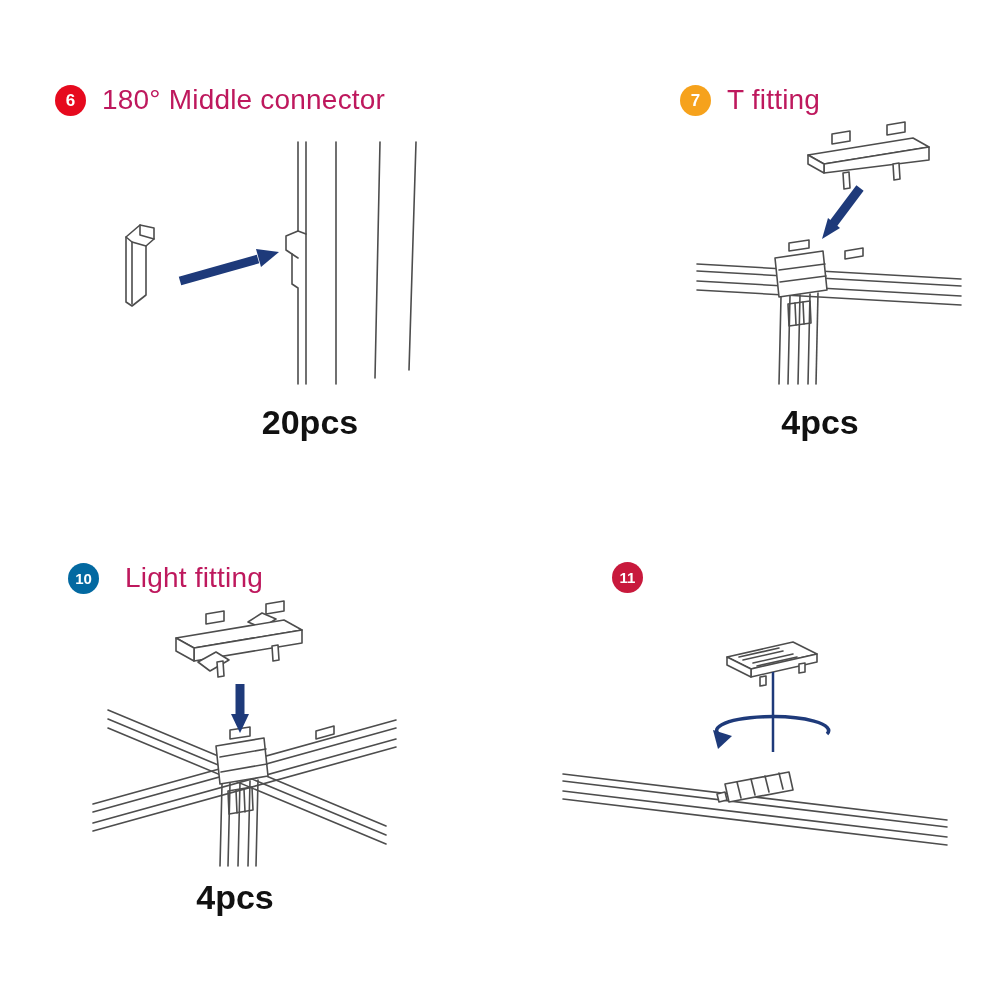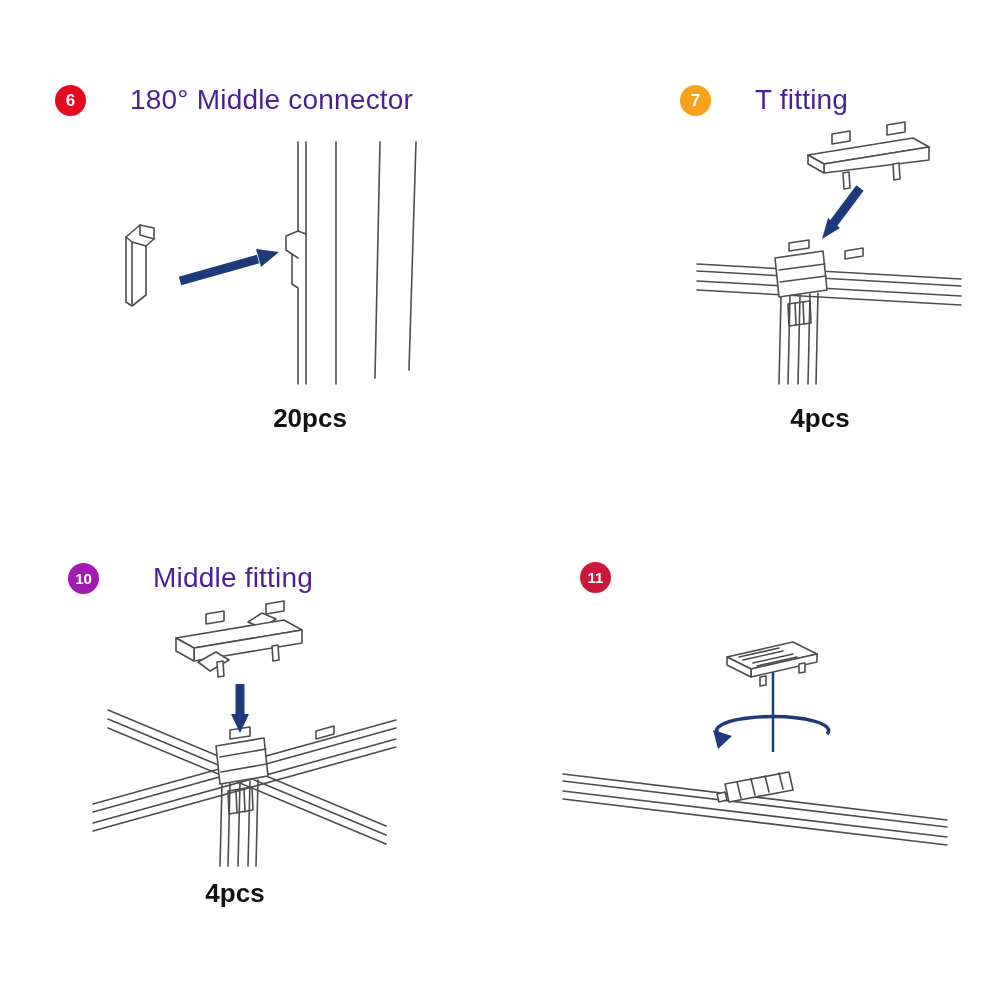--- a/index.html
+++ b/index.html
@@ -3,22 +3,22 @@
 <meta charset="utf-8">
 <style>
   html,body{margin:0;padding:0;background:#fff;}
   #page{position:relative;width:1000px;height:1000px;background:#ffffff;overflow:hidden;
         font-family:"Liberation Sans",sans-serif;}
   .hdr{position:absolute;display:flex;align-items:center;gap:16px;}
   .hdr.widegap{gap:26px;}
   .badge{width:31px;height:31px;border-radius:50%;color:#fff;font-weight:700;font-size:17px;
          display:flex;align-items:center;justify-content:center;flex:0 0 auto;line-height:1;}
   .badge.two{font-size:15px;}
-  .title{font-size:28px;font-weight:500;color:#4c1d95;letter-spacing:.2px;white-space:nowrap;margin-left:28px;}
-  .count{position:absolute;width:300px;text-align:center;font-size:26px;font-weight:700;color:#111;}
+  .title{font-size:28px;font-weight:500;color:#be185d;letter-spacing:.2px;white-space:nowrap;}
+  .count{position:absolute;width:300px;text-align:center;font-size:34px;font-weight:700;color:#111;}
   .illus{position:absolute;}
   .ln line,.ln path,.ln polyline,.ln polygon{stroke:#4d4d4d;stroke-width:1.6;fill:none;
          stroke-linecap:round;stroke-linejoin:round;}
   .ln .wf{fill:#ffffff;}
   .arln{stroke:#1e3a7a;stroke-width:9;fill:none;stroke-linecap:butt;}
   .ar{fill:#1e3a7a;stroke:none;}
 </style>
 </head>
 <body>
 
@@ -28,25 +28,25 @@
     <span class="badge" style="background: rgb(230, 10, 30);">6</span>
     <span class="title">180° Middle connector</span>
   </div>
 
   <div class="hdr" style="left:680px;top:84px">
     <span class="badge" style="background: rgb(246, 162, 28);">7</span>
     <span class="title">T fitting</span>
   </div>
 
   <div class="hdr widegap" style="left:68px;top:562px">
-    <span class="badge two" style="background: #a21caf;">10</span>
-    <span class="title">Middle fitting</span>
+    <span class="badge two" style="background: #0369a1;">10</span>
+    <span class="title">Light fitting</span>
   </div>
 
-  <div class="hdr" style="left:580px;top:562px">
+  <div class="hdr" style="left:612px;top:562px">
     <span class="badge two" style="background: rgb(200, 25, 60);">11</span>
   </div>
 
   <svg class="illus" style="left:80px;top:138px" width="380" height="252" viewBox="0 0 380 252">
     <g class="ln">
       <g>
         <polygon class="wf" points="46,99 60,87 74,90 74,101 66,108 66,157 52,168 46,164"></polygon>
         <polyline points="46,99 52,104 52,166"></polyline>
         <polyline points="52,104 66,108"></polyline>
         <polyline points="60,87 60,97 74,101"></polyline>

